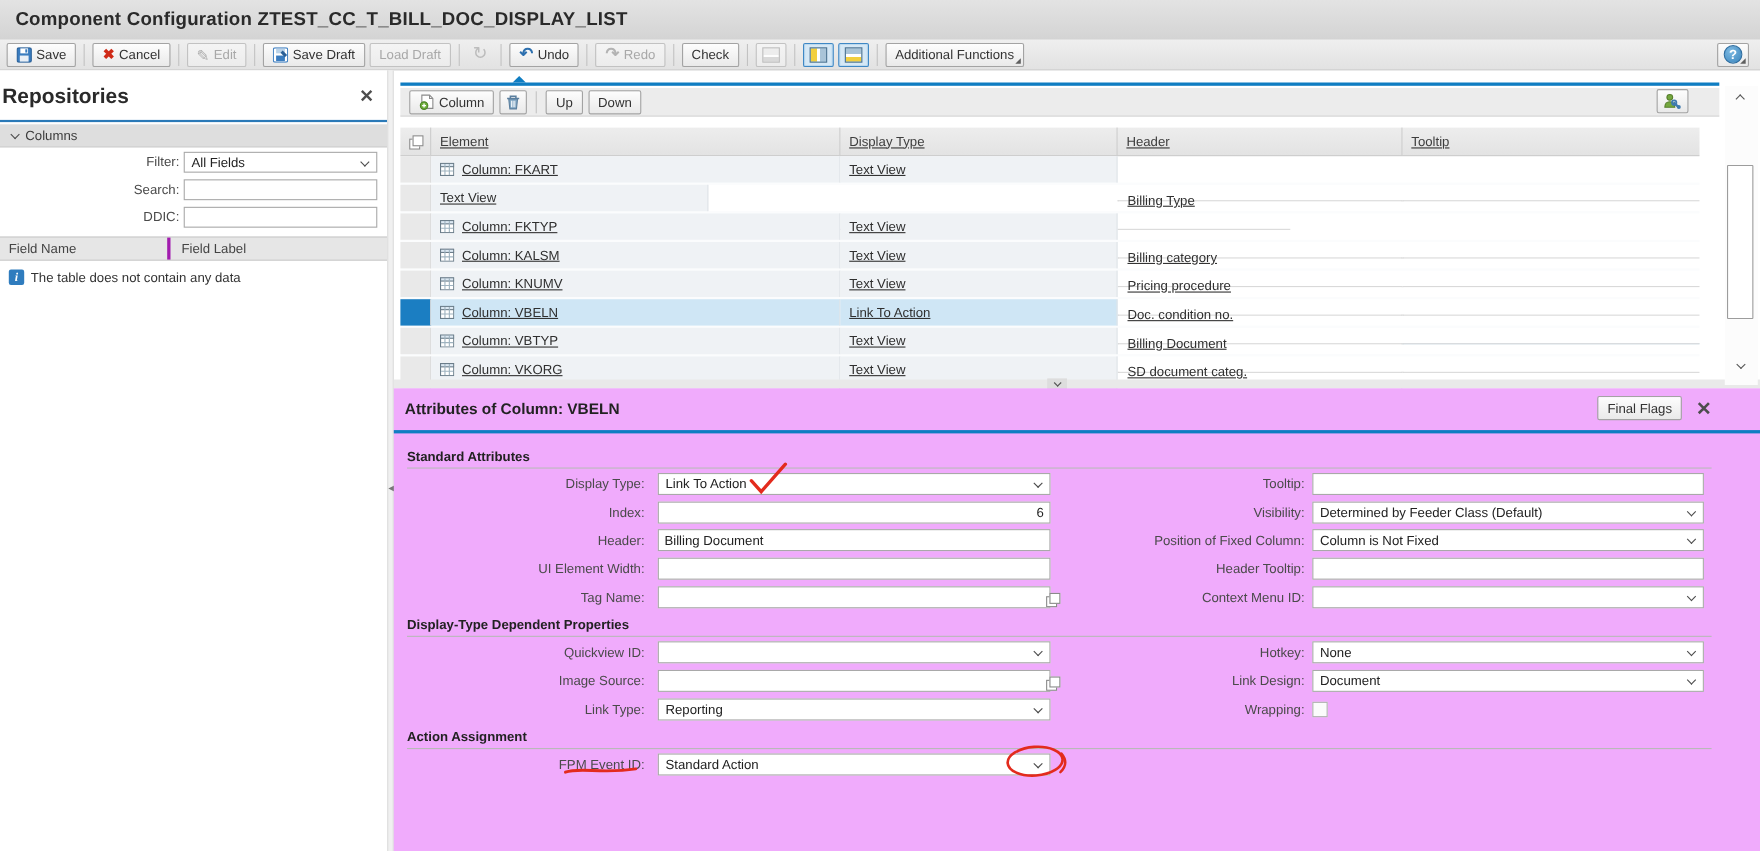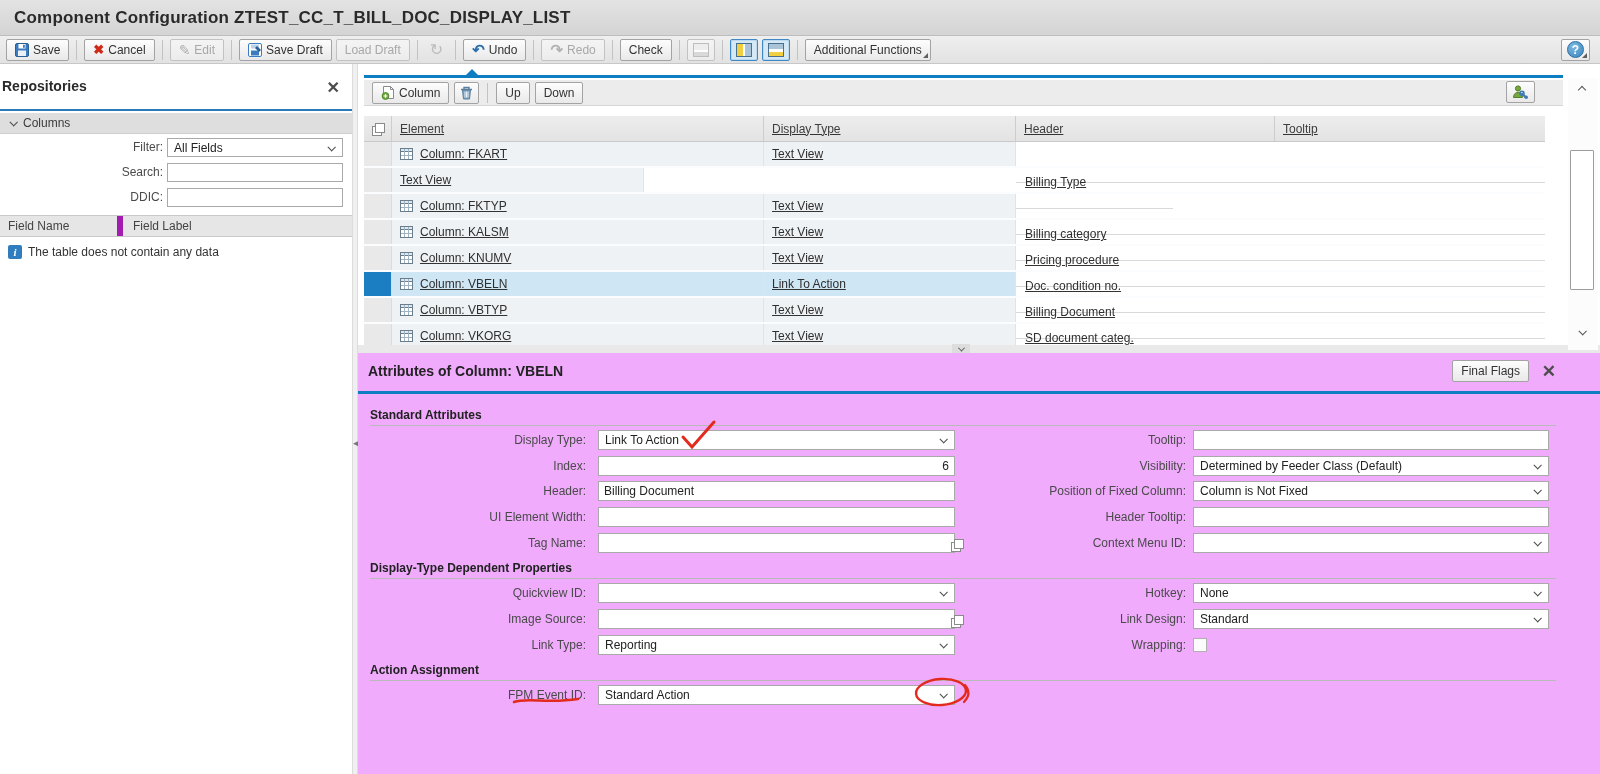--- a/index.html
+++ b/index.html
@@ -44,36 +44,36 @@
   .lay.rows { border-color:#bdbdbd; background:linear-gradient(#ededed 0 6px,#fdfdfd 6px 8px,#d9d9d9 8px); }
   .lay.vsplit { border-color:#49718f; background:linear-gradient(90deg,#f2cf3e 0 6px,#fff 6px 8px,#a9c4d8 8px); }
   .lay.hsplit { border-color:#49718f; background:linear-gradient(#a9c4d8 0 5px,#fff 5px 8px,#f2cf3e 8px); }
   .help-circle {
     width:17px; height:17px; border-radius:50%;
     background:radial-gradient(circle at 35% 30%, #7cb9e2, #3a85bd); border:1px solid #2d6da0;
     color:#fff; font-weight:bold; font-size:12px; display:flex; align-items:center; justify-content:center;
   }
   
   .left-panel { position:absolute; left:0; top:64px; width:352px; height:710px; background:#fff; }
-  .lp-title { position:absolute; left:2px; top:14px; font-size:14px; font-weight:bold; color:#2a2a2a; }
+  .lp-title { position:absolute; left:2px; top:14px; font-size:19px; font-weight:bold; color:#2a2a2a; }
   .lp-close { position:absolute; right:12px; top:14px; font-size:16px; font-weight:bold; color:#4d4d4d; cursor:default; }
   .lp-blueline { position:absolute; left:0; top:45px; width:352px; height:2px; background:#2b7ab8; }
   .lp-secbar { position:absolute; left:0; top:49px; width:352px; height:21px; background:#dedede; border-bottom:1px solid #cfcfcf; display:flex; align-items:center; gap:7px; padding-left:10px; color:#3c3c3c; }
   .chev { display:inline-block; width:6px; height:6px; border-right:1.7px solid #4c4c4c; border-bottom:1.7px solid #4c4c4c; transform:rotate(45deg) translateY(-1px); }
   .lp-row { position:absolute; left:0; width:392px; height:19px;text-decoration:underline; }
   .lp-row .lbl { position:absolute; right:229px; width:110px; text-align:right; line-height:19px; color:#4a4a4a; }
   .lp-row .fld { position:absolute; left:135px; width:208px; height:19px;padding-left:32px; }
   .ipt {
     width:100%; height:100%; border:1px solid #a9a9a9; background:#fff; font-family:"Liberation Sans",sans-serif;
     font-size:12px; color:#222; padding:0 5px; outline:none;
   }
   .sel { position:relative; width:100%; height:100%; border:1px solid #a9a9a9; background:#fff; display:flex; align-items:center; padding:0 20px 0 6px; color:#222; }
   .sel .chev { position:absolute; right:8px; top:6px; }
   .lp-grid-head { position:absolute; left:0; top:151px; width:352px; height:22px; background:#e6e6e6; border-top:1px solid #cacaca; border-bottom:1px solid #cacaca; display:flex; color:#444; }
-  .lp-grid-head .c1 { width:123px; border-right:6px solid #a21caf; padding:3px 0 0 8px; }
+  .lp-grid-head .c1 { width:155px; border-right:3px solid #a21caf; padding:3px 0 0 8px; }
   .lp-grid-head .c2 { flex:1; padding:3px 0 0 10px; }
   .lp-empty { position:absolute; left:8px; top:181px; display:flex; align-items:center; gap:6px; color:#333; }
   .info-ico { width:14px; height:14px; border-radius:2px; background:#2f7cbe; color:#fff; font-style:italic; font-weight:bold; font-size:11px; display:flex; align-items:center; justify-content:center; font-family:"Liberation Serif",serif; }
   
   .v-splitter { position:absolute; left:352px; top:64px; width:6px; height:710px; background:#f0f0f0; border-left:1px solid #dcdcdc; border-right:1px solid #dcdcdc; }
   .v-splitter .handle { position:absolute; top:366px; left:0; width:5px; height:26px; color:#777; font-size:9px; line-height:26px; }
   
   .main-blue { position:absolute; left:364px; top:75px; width:1199px; height:3px; background:#0f7dc2; }
   .tab-anchor { position:absolute; left:466px; top:69px; width:0; height:0; border-left:6px solid transparent; border-right:6px solid transparent; border-bottom:6px solid #0f7dc2; }
   .tbl-toolbar { position:absolute; left:364px; top:80px; width:1199px; height:26px; background:#ececec; border-bottom:1px solid #d6d6d6; display:flex; align-items:center; gap:5px; padding-left:8px; }
@@ -546,21 +546,21 @@
       <span class="flbl">Image Source:</span>
       <span class="ffld" style="position:absolute;">
         <input class="ipt" style="padding-right: 20px;">
         <span class="vh-ico twosq"></span>
       </span>
     </div>
     <div class="frow rcol" style="top:256px;">
       <span class="flbl">Link Design:</span>
       <span class="ffld">
           <span class="sel">
-            <span>Standard</span>
+            <span>Document</span>
             <span class="chev"></span>
           </span>
         </span>
     </div>
 
     <div class="frow lcol" style="top:282px;">
       <span class="flbl">Link Type:</span>
       <span class="ffld">
           <span class="sel">
             <span>Reporting</span>

